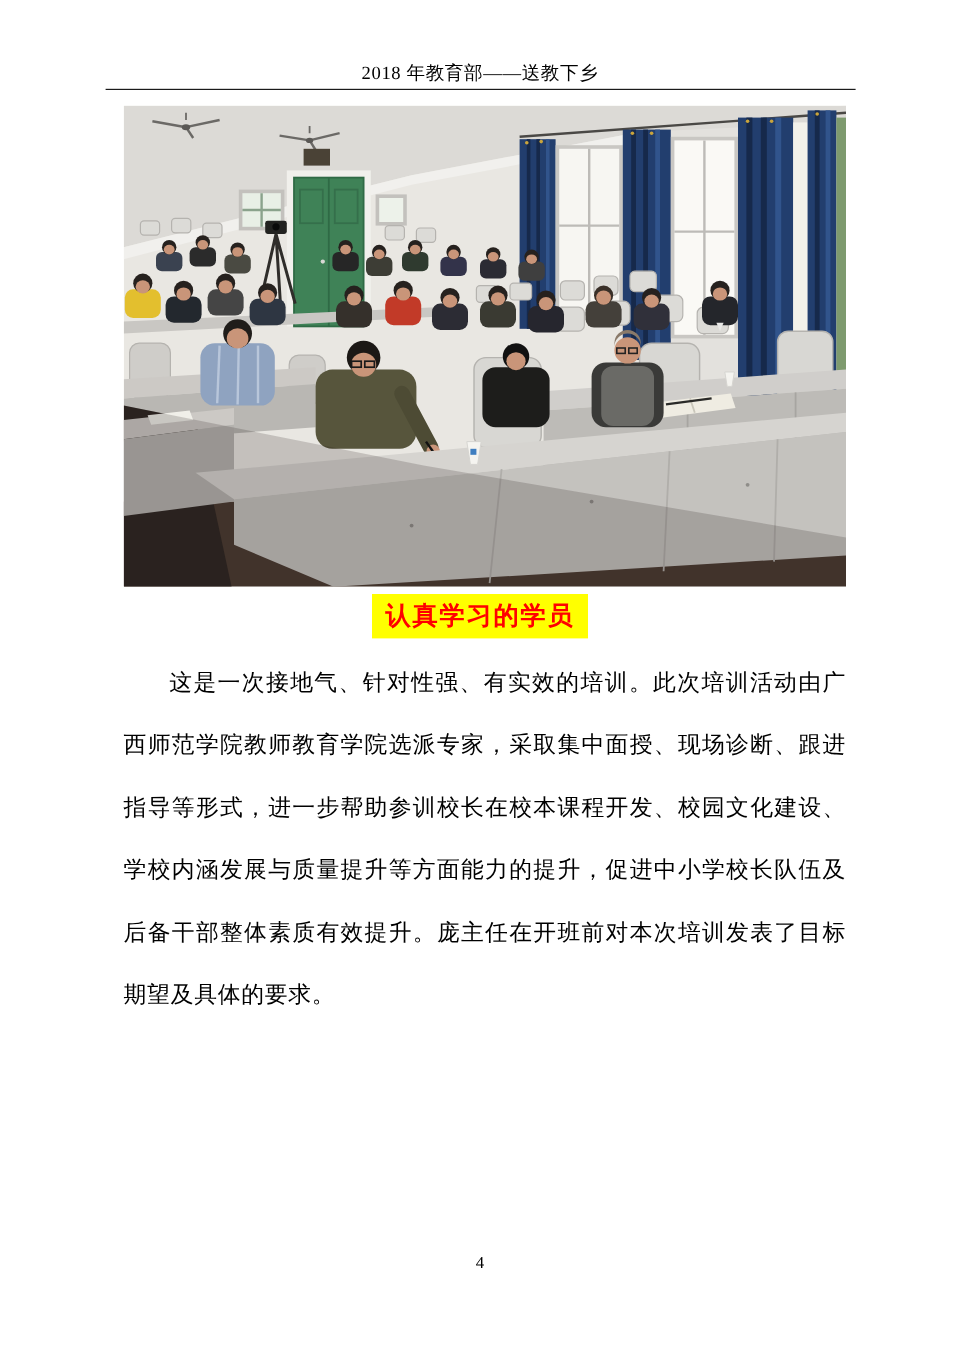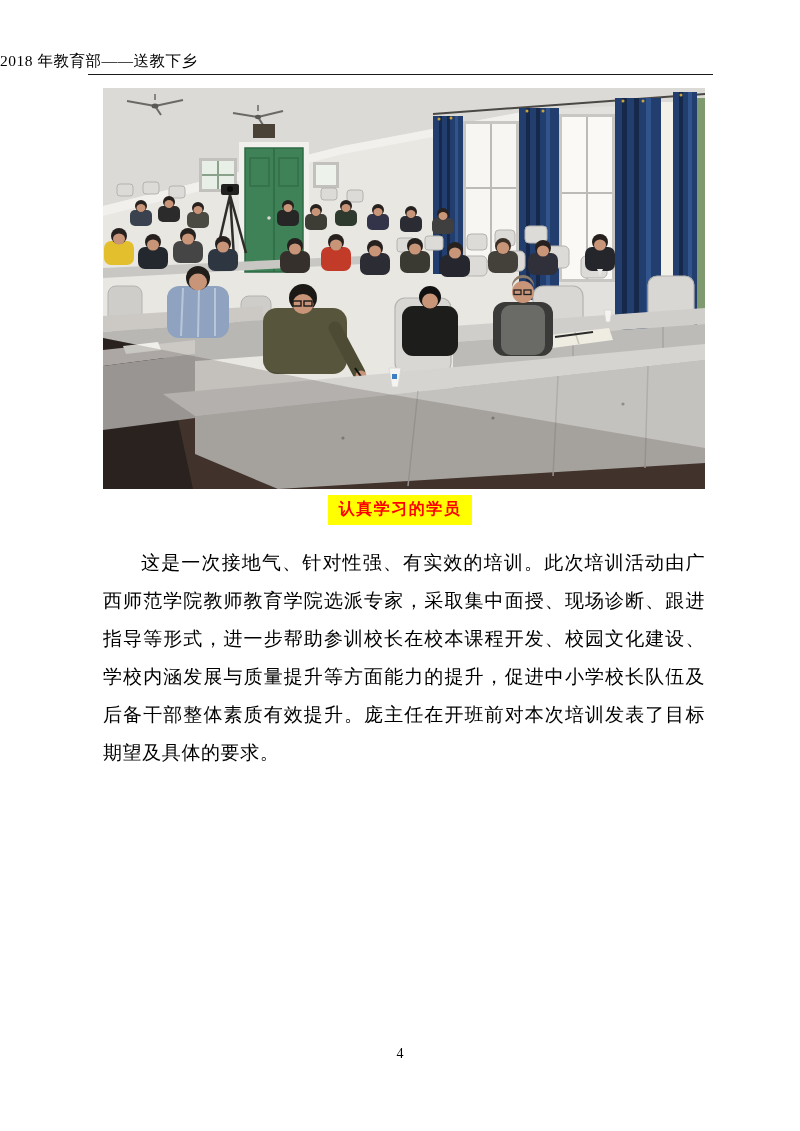--- a/index.html
+++ b/index.html
@@ -7,44 +7,44 @@
   body {
     width: 800px; height: 1131px;
     background: #ffffff;
     position: relative;
     font-family: "Liberation Serif", "DejaVu Serif", serif;
     color: #000;
     overflow: hidden;
   }
   .header-title {
     position: absolute; top: 51px; left: 0; width: 800px;
-    text-align: left; font-size: 15.5px; letter-spacing: 0.5px;
+    text-align: center; font-size: 15.5px; letter-spacing: 0.5px;
   }
   .header-rule {
     position: absolute; top: 74px; left: 88px; width: 625px;
     height: 0; border-top: 1.6px solid #1a1a1a;
   }
   .photo-figure {
     position: absolute; left: 103px; top: 88px;
     width: 602px; height: 401px; margin: 0; overflow: hidden;
   }
   .photo-figure svg { display: block; }
   .caption-row {
     position: absolute; top: 495px; left: 0; width: 800px; text-align: center;
   }
   .photo-caption {
     display: inline-block;
     background: #ffff00; color: #ff0000;
-    font-weight: bold; font-size: 16px;
+    font-weight: bold; font-size: 21px;
     font-family: "Liberation Sans", "DejaVu Sans", sans-serif;
     padding: 4px 11px 5px 11px; letter-spacing: 1.5px;
   }
   .text-block {
     position: absolute; top: 544px; left: 103px; width: 602px;
-    font-size: 19px; line-height: 38px;
+    font-size: 19px; line-height: 52px;
     text-align: justify; letter-spacing: 0.6px;
   }
   .text-block p { margin: 0; text-indent: 2em; }
   .page-number {
     position: absolute; top: 1046px; left: 0; width: 800px;
     text-align: center; font-size: 14px;
   }
 </style>
 </head>
 <body>

